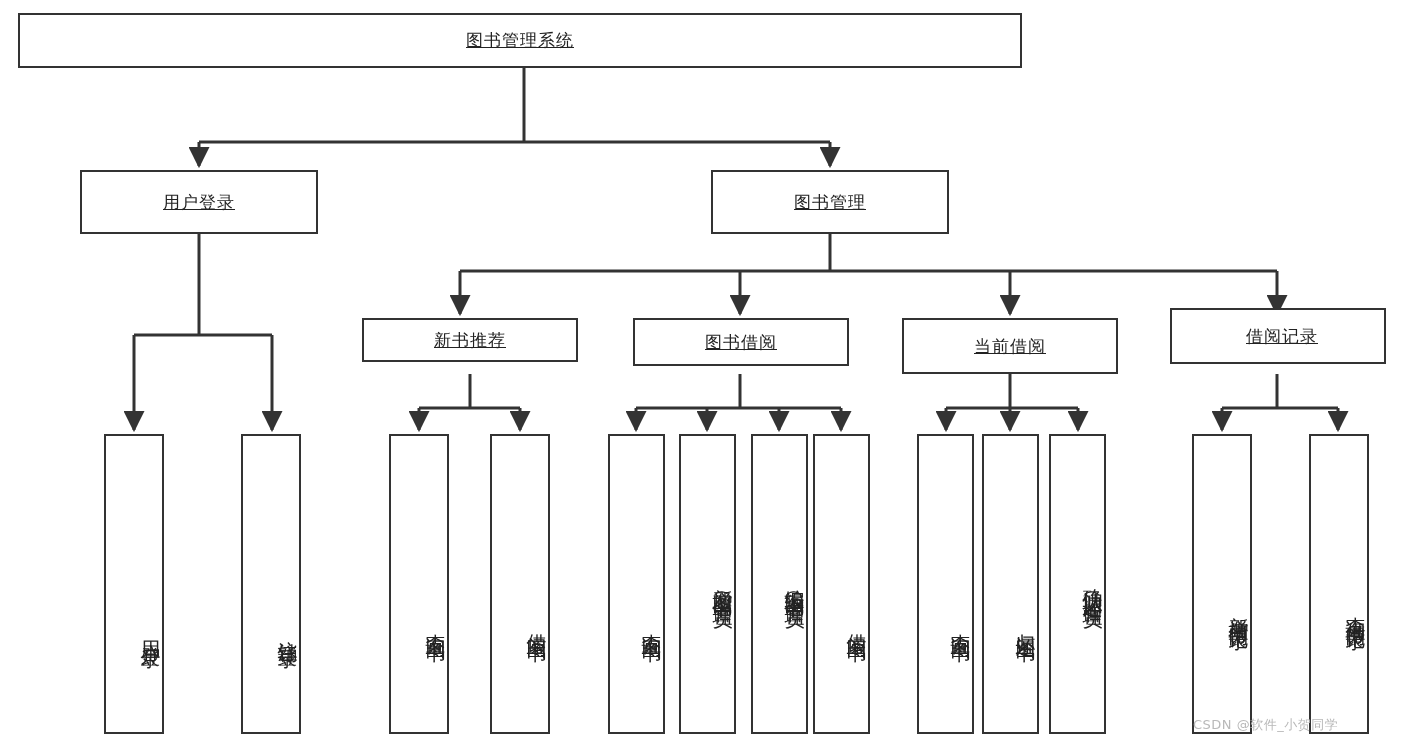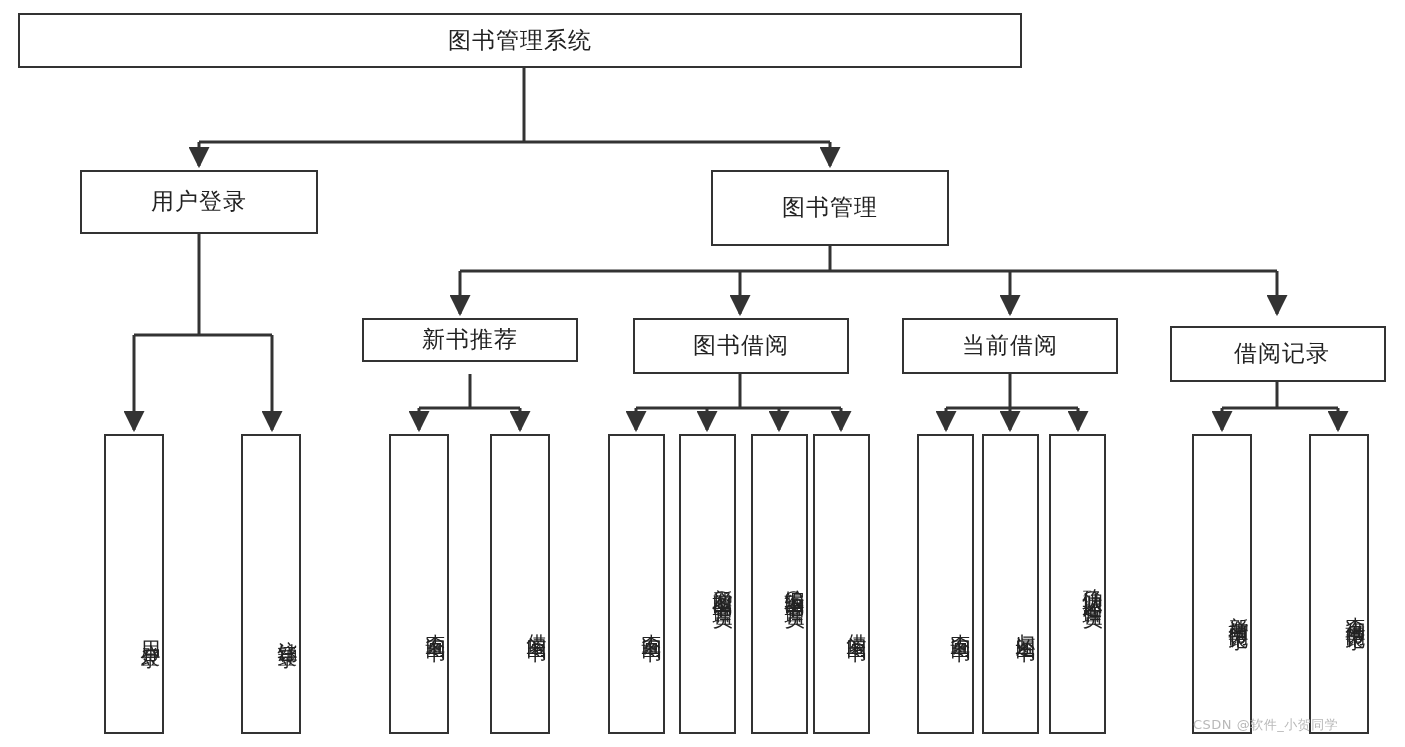--- a/index.html
+++ b/index.html
@@ -32,23 +32,24 @@
     background: #ffffff;
     border: 2px solid #333333;
     display: flex;
     align-items: center;
     justify-content: center;
     color: #222222;
     overflow: hidden;
   }
   .node.horizontal {
     writing-mode: horizontal-tb;
-    font-size: 23px;
+    font-size: 17px;
     letter-spacing: 1px;
     line-height: 1.2;
+    text-decoration: underline;
   }
   .node.vertical {
     writing-mode: vertical-rl;
     text-orientation: upright;
     font-size: 20px;
     letter-spacing: 3px;
     line-height: 1.1;
     align-items: flex-start;
     justify-content: center;
     padding-top: 8px;
@@ -125,34 +126,34 @@
     </g>
   </svg>
 
   <div class="node horizontal node-root" style="left:18px; top:13px; width:1004px; height:55px;">
     <span>图书管理系统</span>
   </div>
 
   <div class="node horizontal" style="left:80px; top:170px; width:238px; height:64px;">
     <span>用户登录</span>
   </div>
-  <div class="node horizontal" style="left:711px; top:170px; width:238px; height:76px;">
+  <div class="node horizontal" style="left:711px; top:170px; width:238px; height:64px;">
     <span>图书管理</span>
   </div>
 
   <div class="node horizontal" style="left:362px; top:318px; width:216px; height:44px;">
     <span>新书推荐</span>
   </div>
-  <div class="node horizontal" style="left:633px; top:318px; width:216px; height:56px;justify-content:center;">
+  <div class="node horizontal" style="left:633px; top:318px; width:216px; height:48px;justify-content:center;">
     <span>图书借阅</span>
   </div>
   <div class="node horizontal" style="left:902px; top:318px; width:216px; height:56px;align-items:center;">
     <span>当前借阅</span>
   </div>
-  <div class="node horizontal" style="left:1170px; top:326px; width:216px; height:56px;padding-left:8px;">
+  <div class="node horizontal" style="left:1170px; top:308px; width:216px; height:56px;padding-left:8px;">
     <span>借阅记录</span>
   </div>
 
   <div class="node vertical" style="left:104px; top:434px; width:60px; height:300px; padding-top:94px;">
     <span>用户登录</span>
   </div>
   <div class="node vertical" style="left:241px; top:434px; width:60px; height:300px; padding-top:94px;">
     <span>注销登录</span>
   </div>
 

